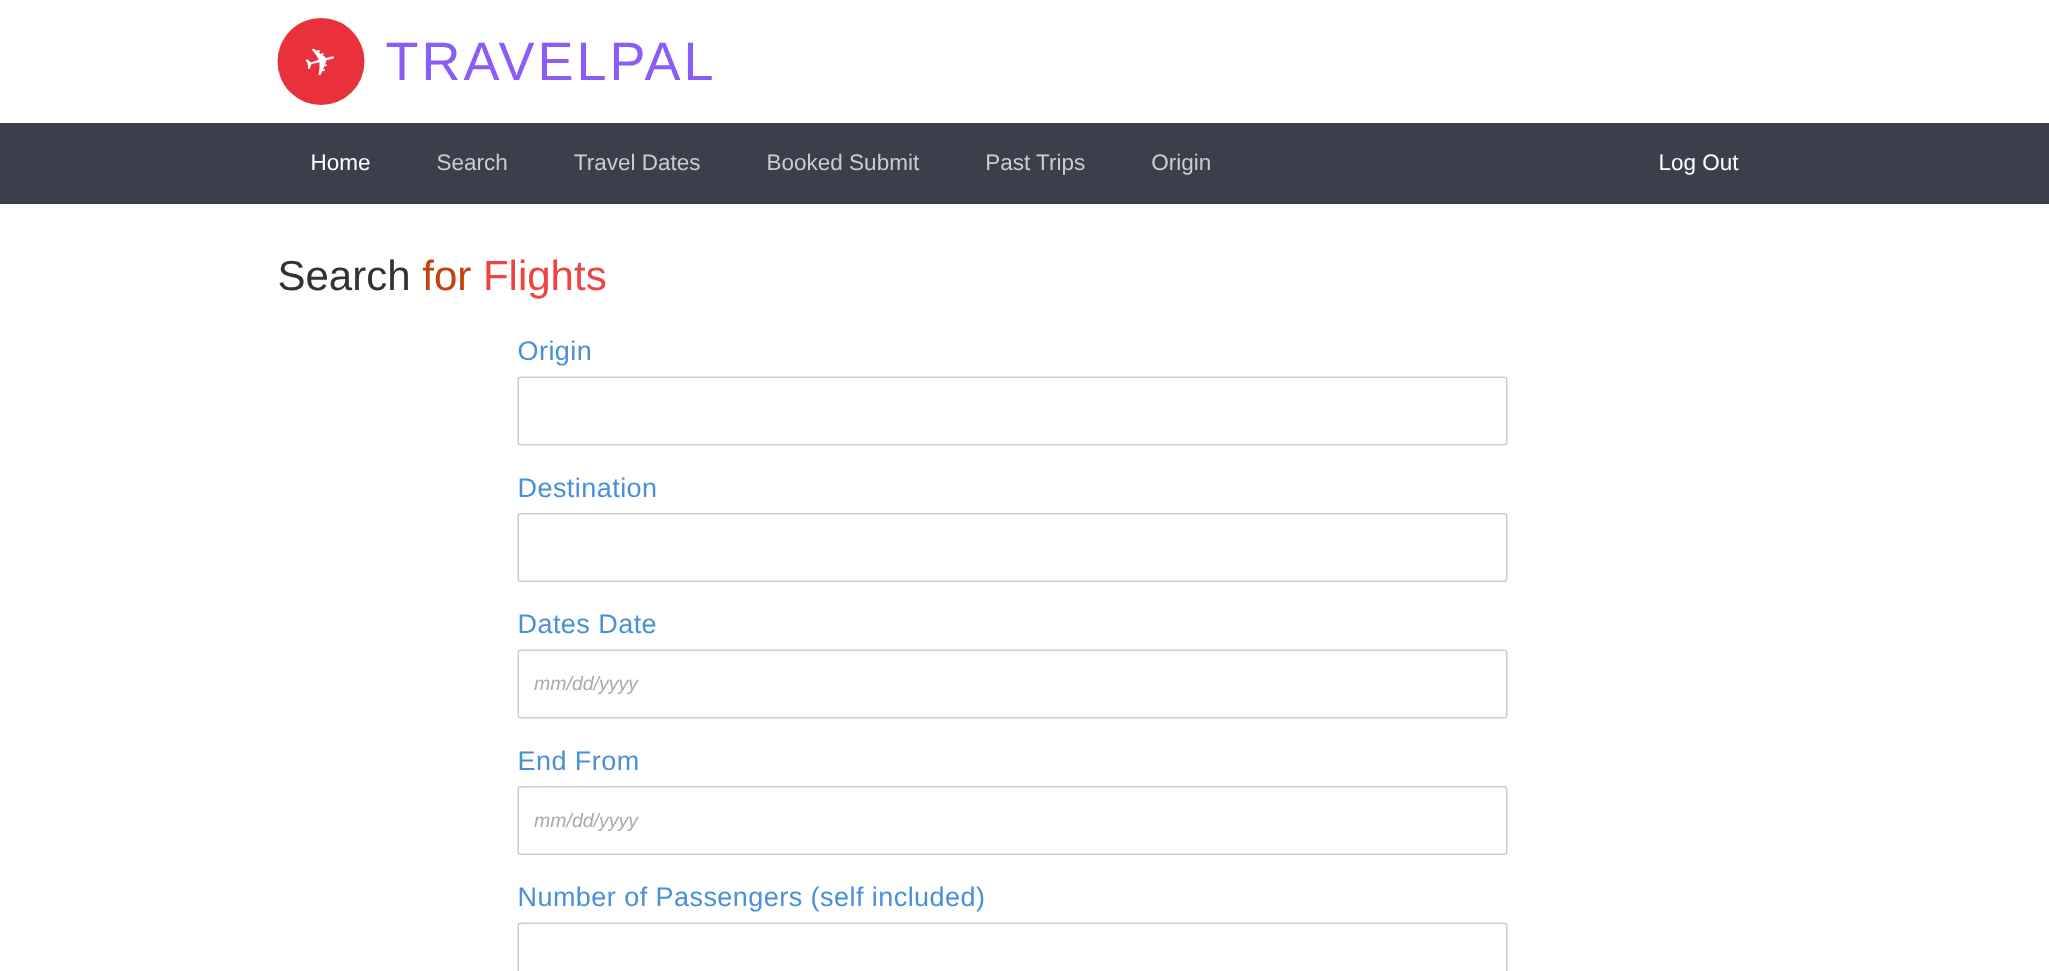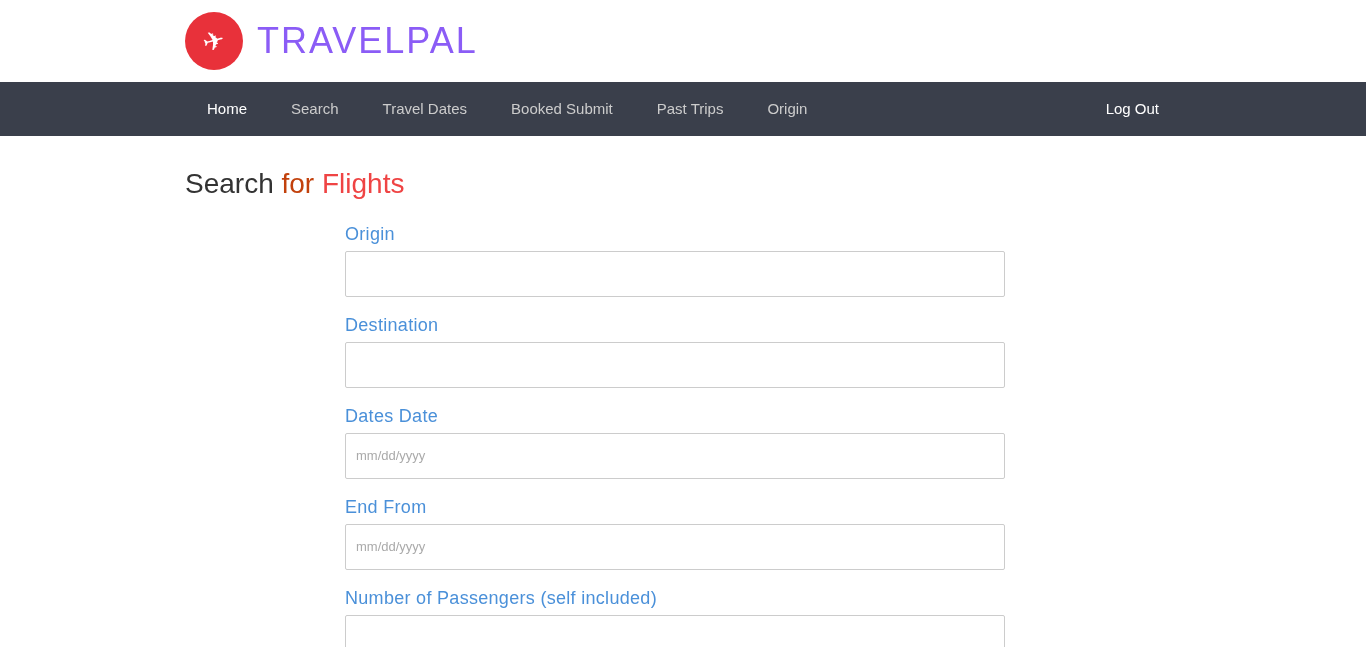--- a/index.html
+++ b/index.html
@@ -130,24 +130,25 @@
       font-weight: 400;
       letter-spacing: 0.3px;
     }
 
     .form-input {
       width: 100%;
       height: 36px;
       border: 1px solid #cccccc;
       border-radius: 2px;
       padding: 22px 10px;
-      font-size: 10px;
+      font-size: 16px;
       color: #555;
       outline: none;
       background: #ffffff;
+      font-style: italic;
     }
 
     .form-input::placeholder {
       color: #aaaaaa;
       font-size: 13px;
     }
 
     .submit-row {
       display: flex;
       justify-content: flex-end;

